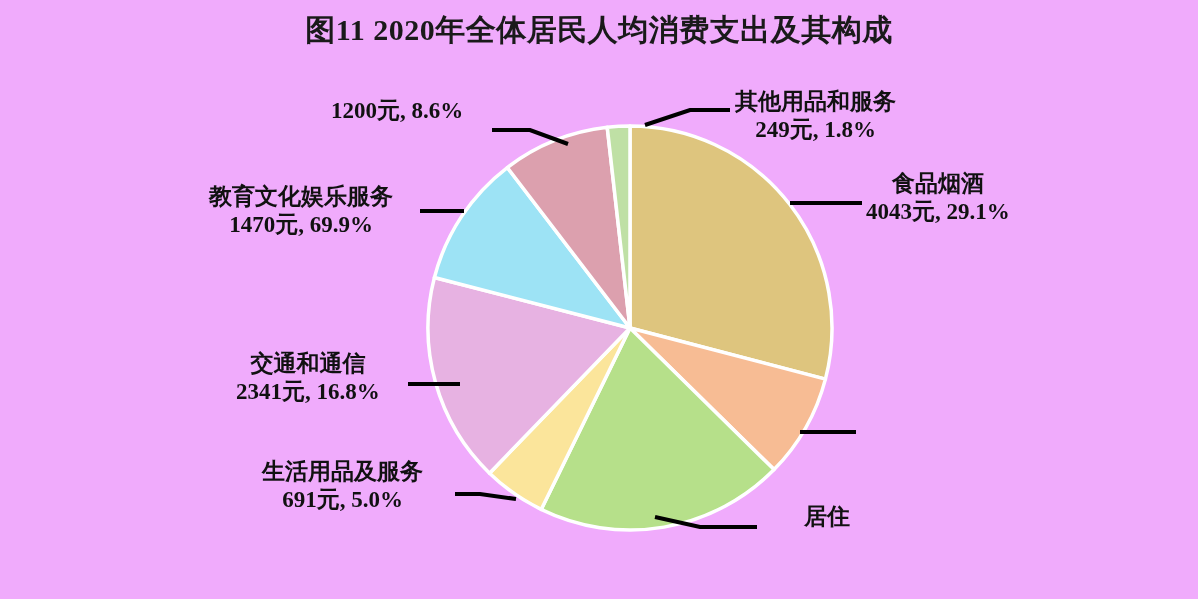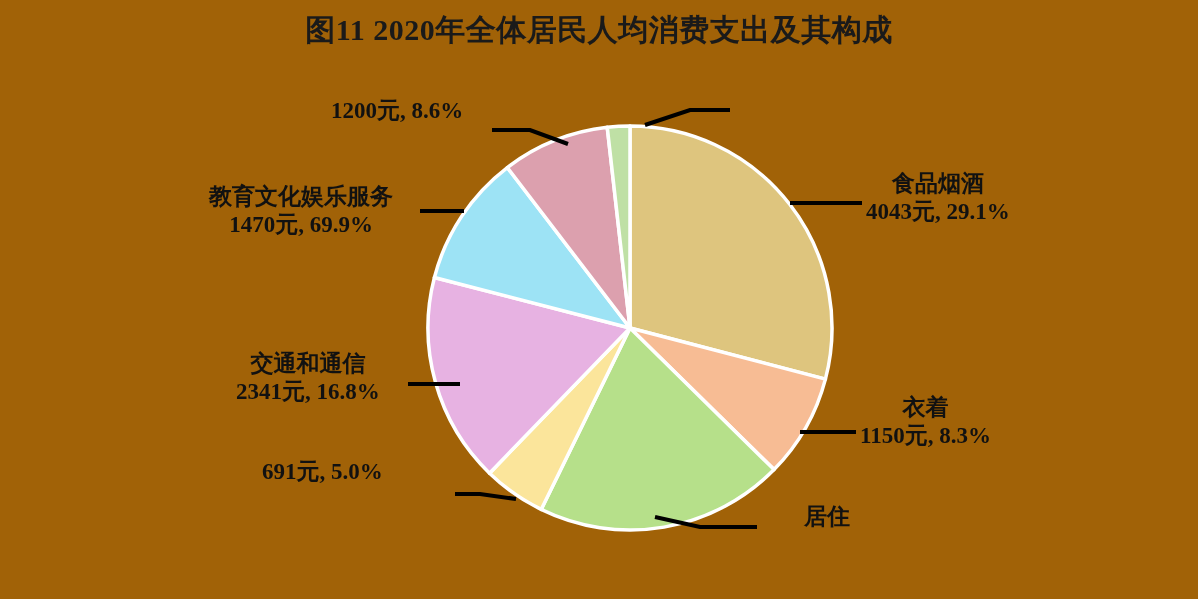--- a/index.html
+++ b/index.html
@@ -4,21 +4,21 @@
 <style>
   html, body {
     margin: 0;
     padding: 0;
     background: #ffffff;
   }
   #page {
     position: relative;
     width: 1198px;
     height: 599px;
-    background: #a16207;
+    background: #f0abfc;
     overflow: hidden;
     font-family: "Liberation Serif", "DejaVu Serif", serif;
   }
   #chart-title {
     position: absolute;
     top: 10px;
     left: 0;
     width: 1198px;
     text-align: center;
     font-family: "Liberation Serif", "DejaVu Serif", serif;
@@ -82,36 +82,37 @@
         <path d="M 790 203 L 862 203" stroke="#000" stroke-width="4" fill="none"></path>
         <path d="M 800 432 L 856 432" stroke="#000" stroke-width="4" fill="none"></path>
         <path d="M 655 517 L 700 527 L 757 527" stroke="#000" stroke-width="4" fill="none"></path>
         <path d="M 516 499 L 480 494 L 455 494" stroke="#000" stroke-width="4" fill="none"></path>
         <path d="M 460 384 L 408 384" stroke="#000" stroke-width="4" fill="none"></path>
         <path d="M 464 211 L 420 211" stroke="#000" stroke-width="4" fill="none"></path>
         <path d="M 568 144 L 530 130 L 492 130" stroke="#000" stroke-width="4" fill="none"></path>
       </g>
     </svg>
 
+    <div class="slice-label" id="label-other">
+      <span class="lbl-name">其他用品和服务</span>
+      <span class="lbl-value">249元, 1.8%</span>
+    </div>
 
     <div class="slice-label" id="label-food">
       <span class="lbl-name">食品烟酒</span>
       <span class="lbl-value">4043元, 29.1%</span>
     </div>
 
-    <div class="slice-label" id="label-clothing">
-      <span class="lbl-name">衣着</span>
-      <span class="lbl-value">1150元, 8.3%</span>
-    </div>
 
     <div class="slice-label" id="label-housing">
       <span class="lbl-name">居住</span>
     </div>
 
     <div class="slice-label" id="label-household">
+      <span class="lbl-name">生活用品及服务</span>
       <span class="lbl-value">691元, 5.0%</span>
     </div>
 
     <div class="slice-label" id="label-transport">
       <span class="lbl-name">交通和通信</span>
       <span class="lbl-value">2341元, 16.8%</span>
     </div>
 
     <div class="slice-label" id="label-education">
       <span class="lbl-name">教育文化娱乐服务</span>

